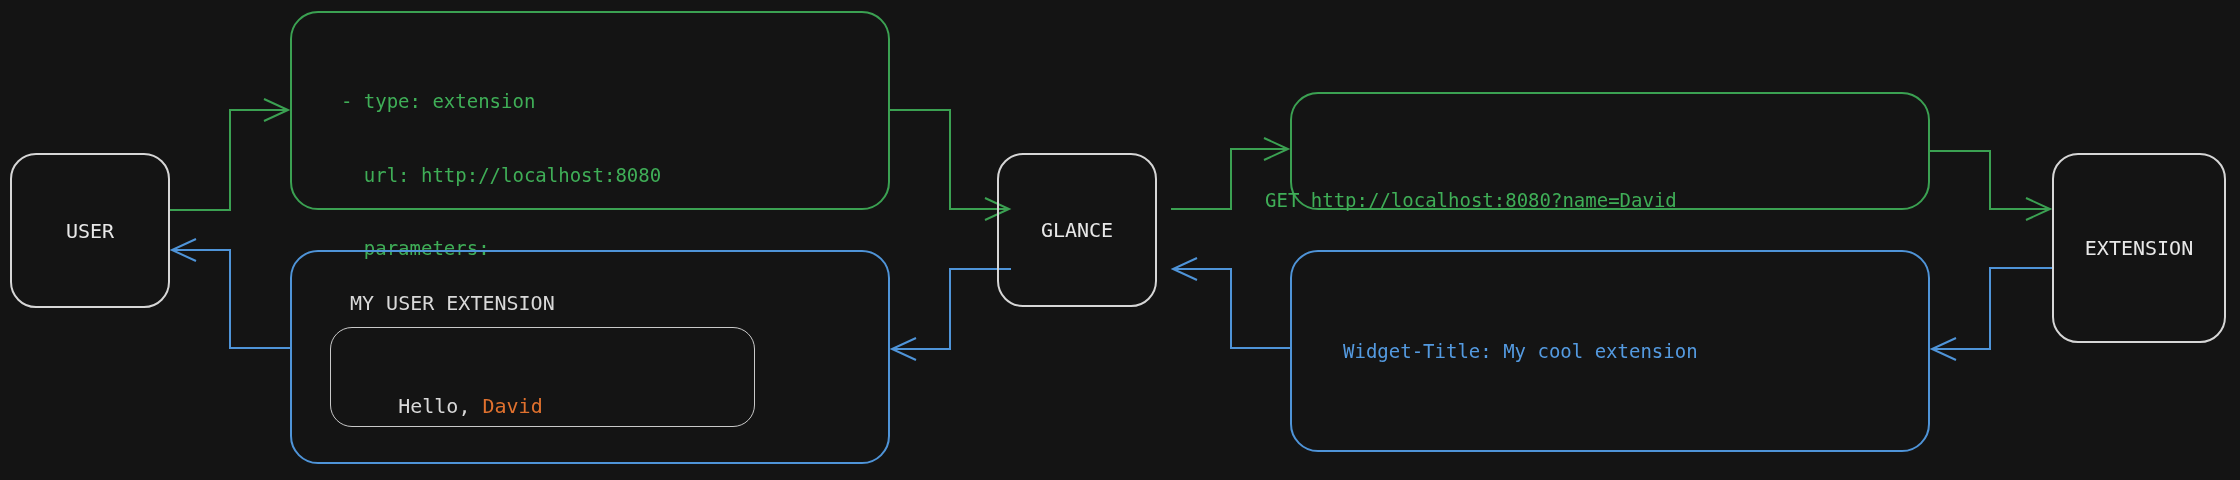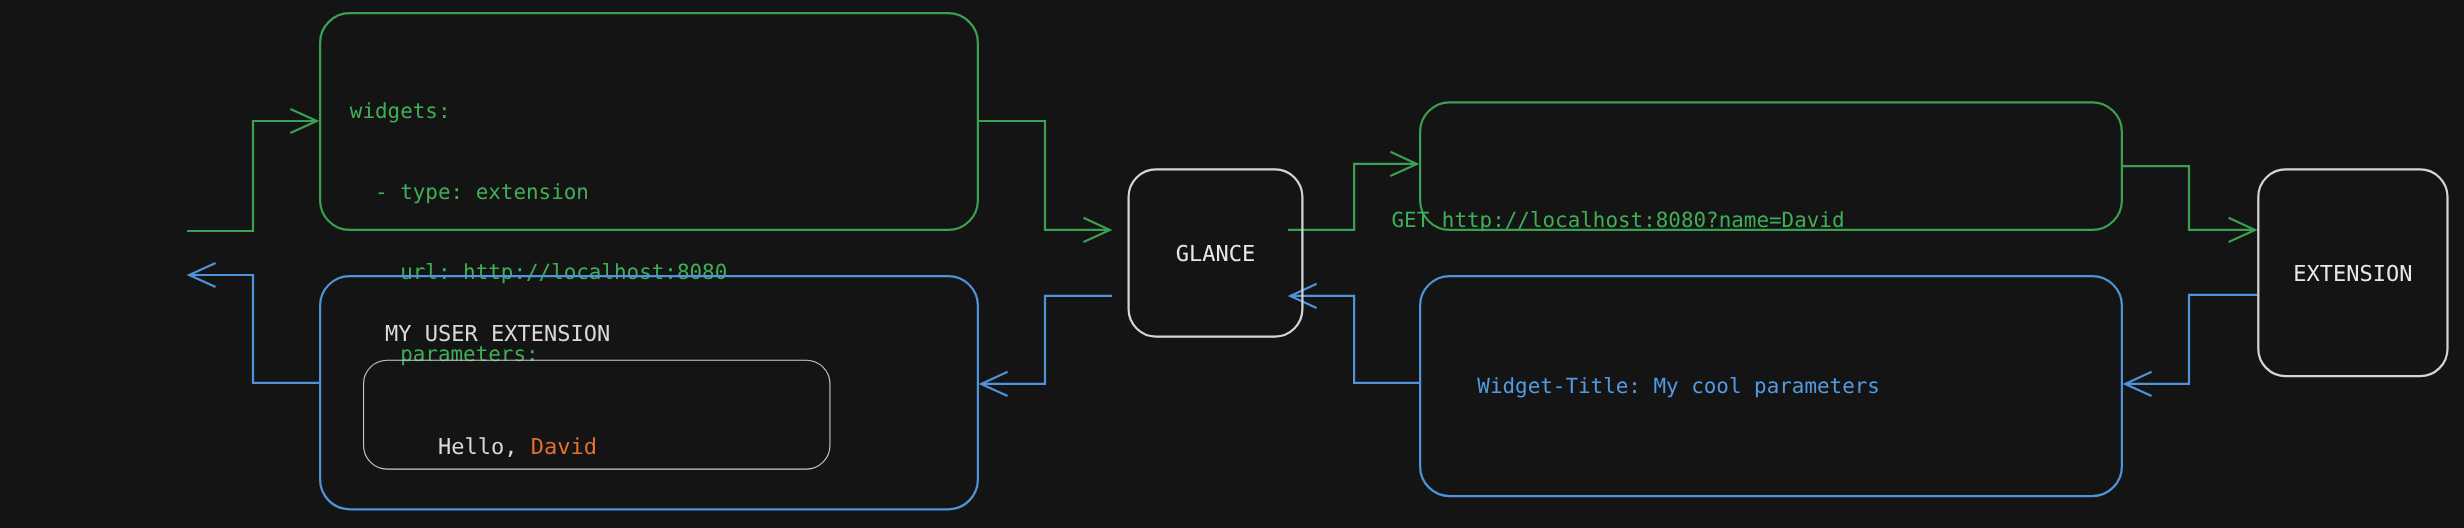--- a/index.html
+++ b/index.html
@@ -24,21 +24,21 @@
   .wires{position:absolute;left:0;top:0;width:2240px;height:480px;}
   .wires path{fill:none;stroke-width:2px;}
   .wire-green{stroke:var(--green);}
   .wire-blue{stroke:var(--blue);}
   .node{
     position:absolute;border:2px solid var(--node_border);border-radius:26px;
     display:flex;align-items:center;justify-content:center;
     color:var(--text_primary);font-size:20px;
   }
   .node-user{left:10px;top:153px;width:160px;height:155px;}
-  .node-glance{left:1025px;top:153px;width:160px;height:154px;}
+  .node-glance{left:997px;top:153px;width:160px;height:154px;}
   .node-extension{left:2052px;top:153px;width:174px;height:190px;}
   .bigbox{position:absolute;border-radius:28px;border:2px solid;}
   .box-green{border-color:var(--green);}
   .box-blue{border-color:var(--blue);}
   .box-config{left:290px;top:11px;width:600px;height:199px;}
   .box-request{left:1290px;top:92px;width:640px;height:118px;}
   .box-response{left:1290px;top:250px;width:640px;height:202px;}
   .box-widget{left:290px;top:250px;width:600px;height:214px;}
   .code{position:absolute;font-size:19px;line-height:24.5px;white-space:pre;}
   .code-line{min-height:24.5px;}
@@ -94,45 +94,47 @@
     <g>
       <path class="wire-blue" d="M1011 269 H950 V349 H892"></path>
       <path class="wire-blue" d="M916 338 L892 349 L916 360"></path>
     </g>
     <g>
       <path class="wire-blue" d="M290 348 H230 V250 H172"></path>
       <path class="wire-blue" d="M196 239 L172 250 L196 261"></path>
     </g>
   </svg>
 
+  <div class="node node-user">
+    <span>USER</span>
+  </div>
 
   <div class="node node-glance">
     <span>GLANCE</span>
   </div>
 
   <div class="node node-extension">
     <span>EXTENSION</span>
   </div>
 
   <div class="bigbox box-green box-config"></div>
   <div class="code code-green config-code">
-    <div class="code-line">widgets:</div>
     <div class="code-line">  - type: extension</div>
     <div class="code-line">    url: http://localhost:8080</div>
     <div class="code-line">    parameters:</div>
   </div>
 
   <div class="bigbox box-green box-request"></div>
   <div class="code code-green request-code">
     <div class="code-line">GET http://localhost:8080?name=David</div>
   </div>
 
   <div class="bigbox box-blue box-response"></div>
   <div class="code code-blue response-code">
-    <div class="code-line">Widget-Title: My cool parameters</div>
+    <div class="code-line">Widget-Title: My cool extension</div>
     
     
     
   </div>
 
   <div class="bigbox box-blue box-widget"></div>
   <div class="widget-title">MY USER EXTENSION</div>
   <div class="hello-box"></div>
   <div class="hello-text">
     <span>Hello, </span><span class="name">David</span>

